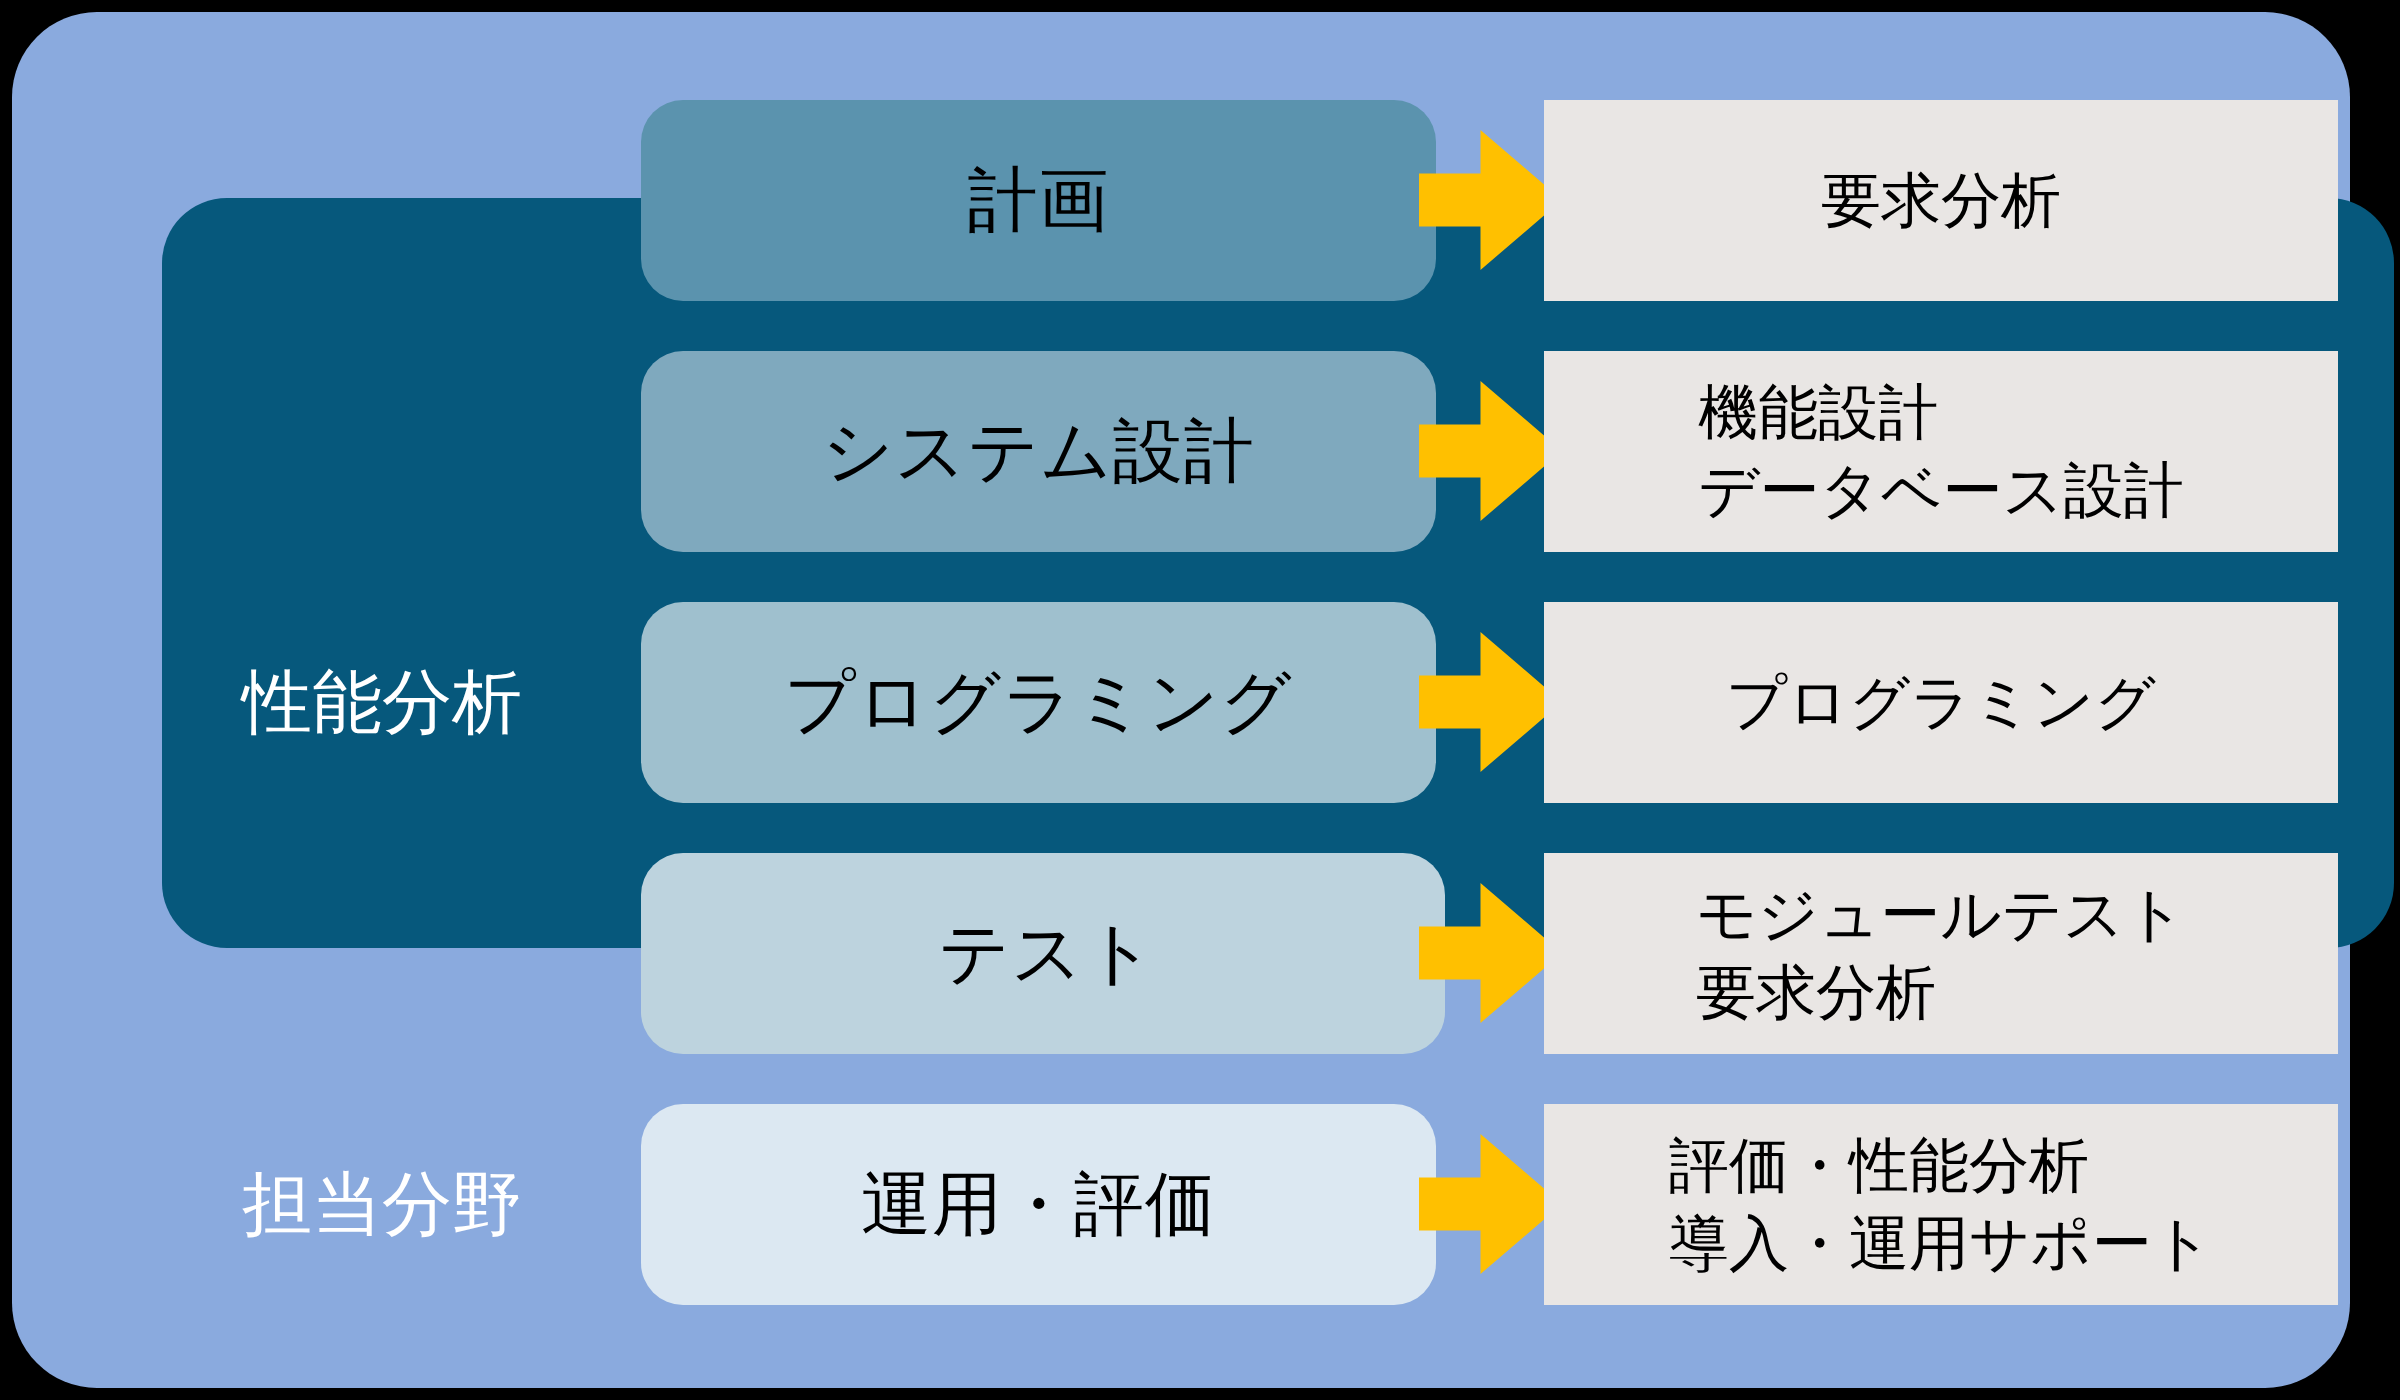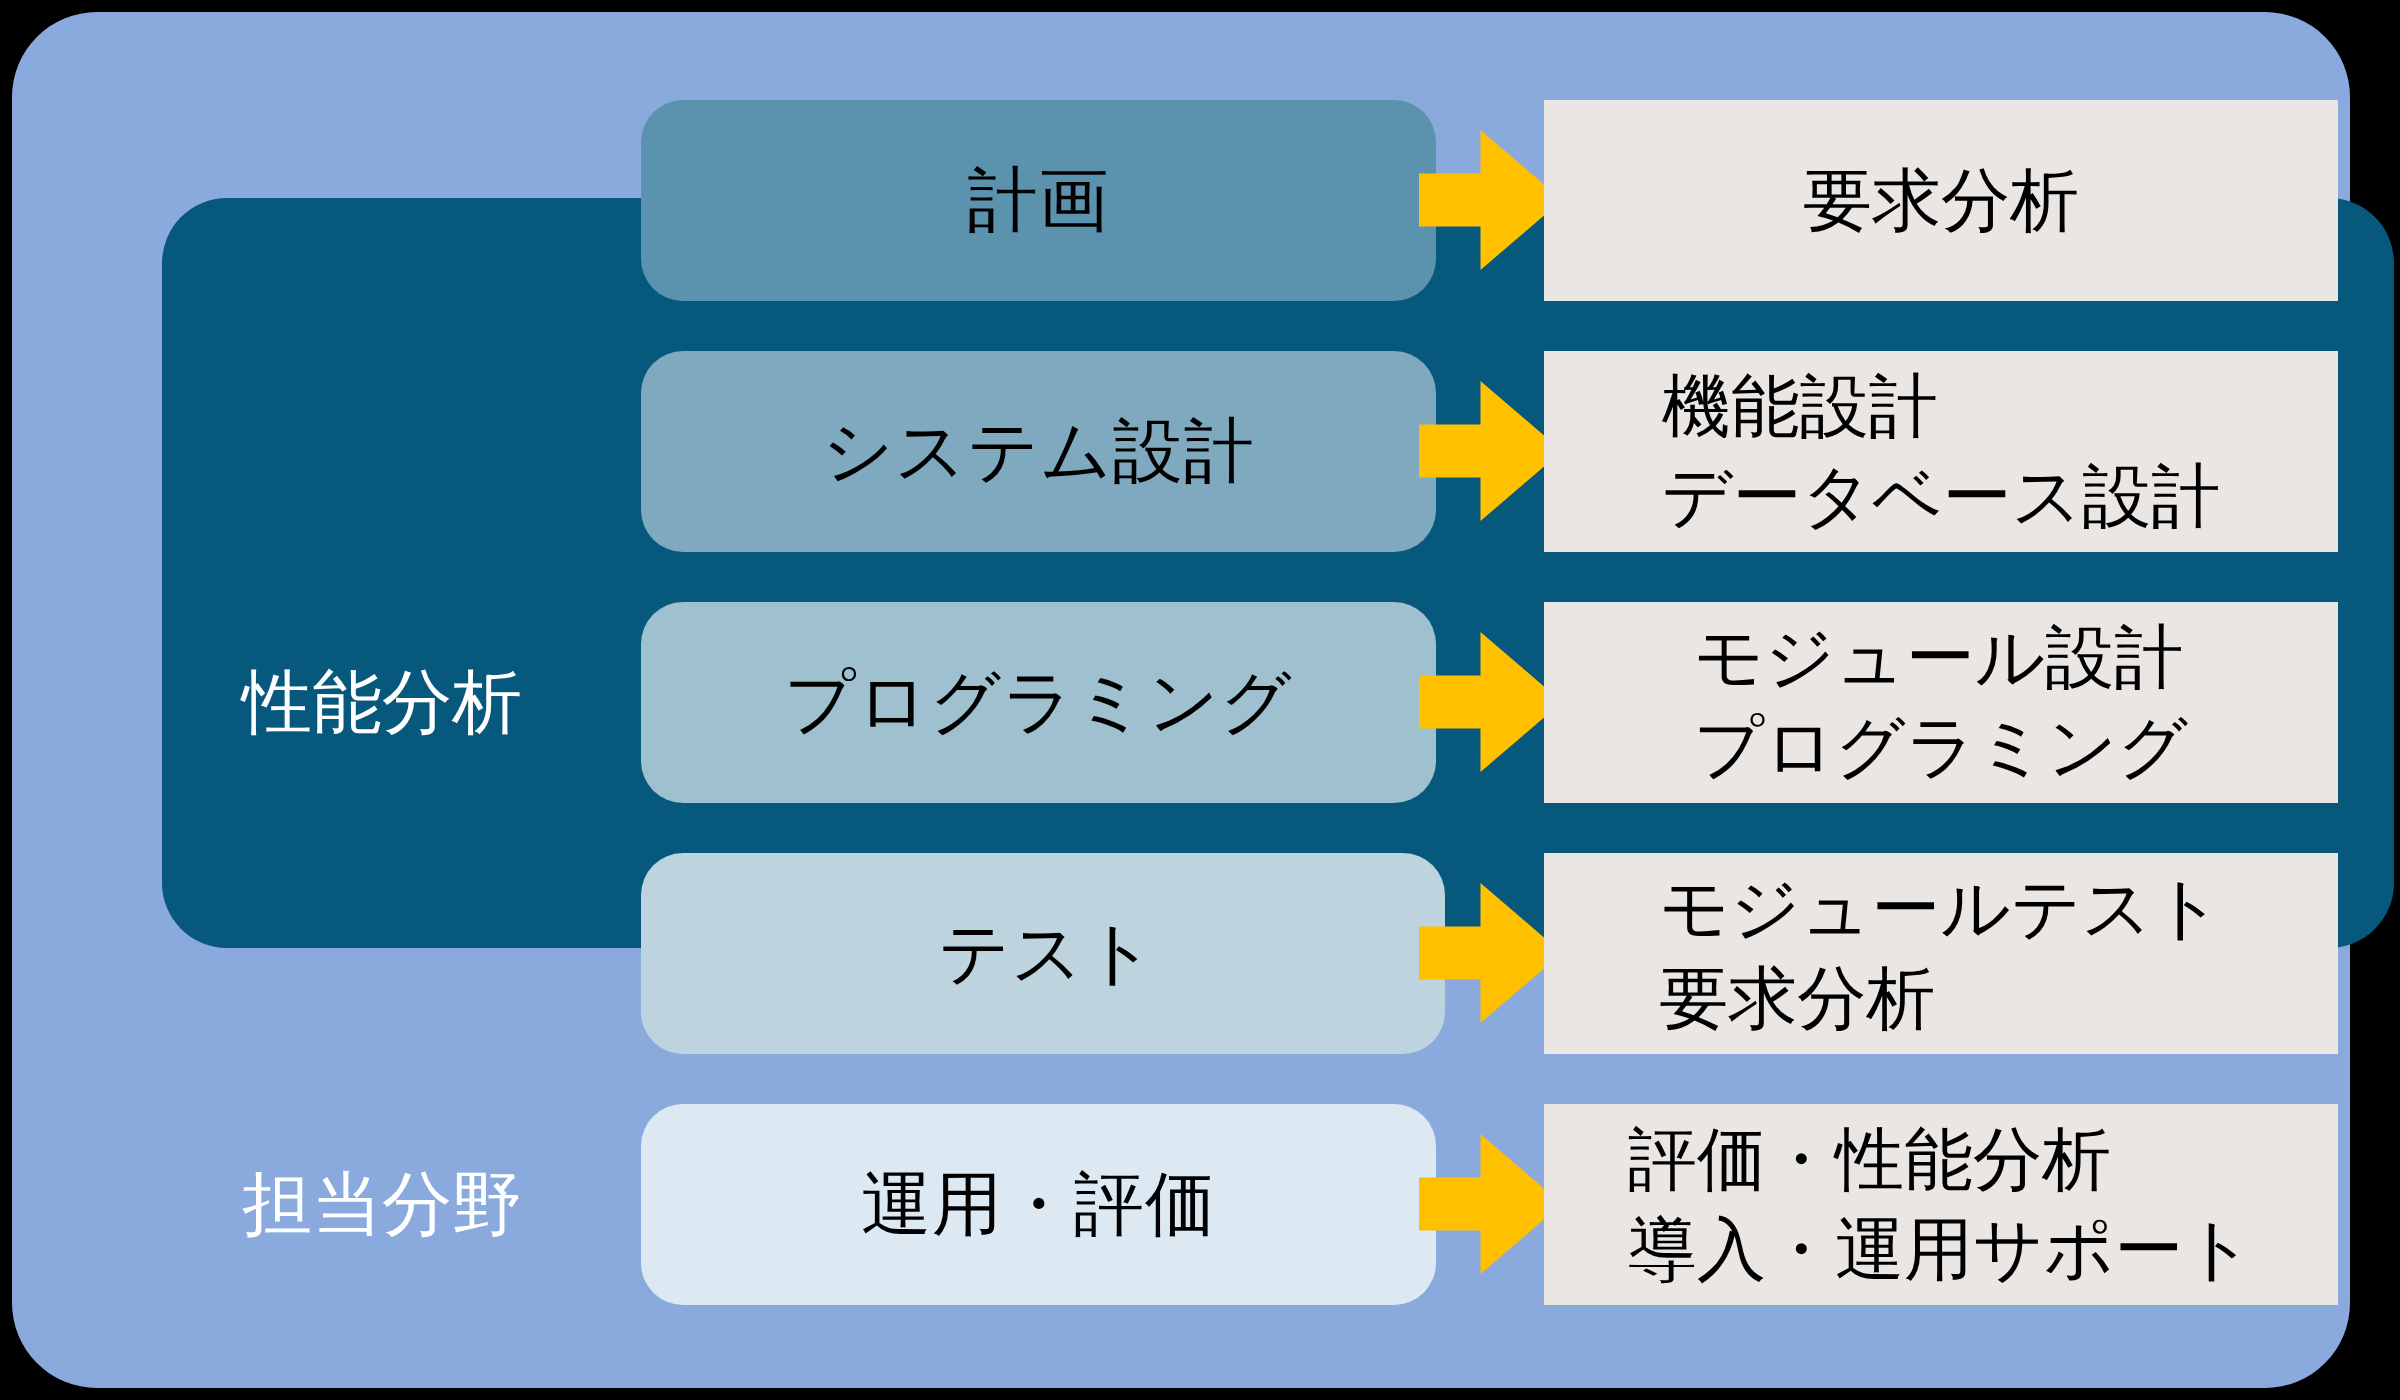--- a/index.html
+++ b/index.html
@@ -66,21 +66,21 @@
   .detail {
     position: absolute;
     left: 1503px; top: 0;
     width: 794px; height: 201px;
     background: var(--detailbg, #E9E6E4);
     display: flex;
     align-items: center;
     justify-content: center;
   }
   .detail-inner {
-    font-size: 69px;
+    font-size: 60px;
     font-weight: 500;
     line-height: 1.3;
     color: var(--text, #000);
     text-align: left;
     white-space: nowrap;
   }
   .side-label {
     position: absolute;
     left: 162px;
     width: 440px;
@@ -132,21 +132,20 @@
     </div>
   </div>
 
   <div class="row" style="top: 602px;">
     <div class="phase" style="background: rgb(159, 192, 206);">
       <span class="phase-text">プログラミング</span>
     </div>
     <div class="arrow"></div>
     <div class="detail">
       <div class="detail-inner">
-            <div>モジュール設計</div>
             <div>プログラミング</div>
           </div>
     </div>
   </div>
 
   <div class="row" style="top: 853px;">
     <div class="phase" style="background: rgb(189, 211, 222); padding-left: 9px;">
       <span class="phase-text">テスト</span>
     </div>
     <div class="arrow"></div>

